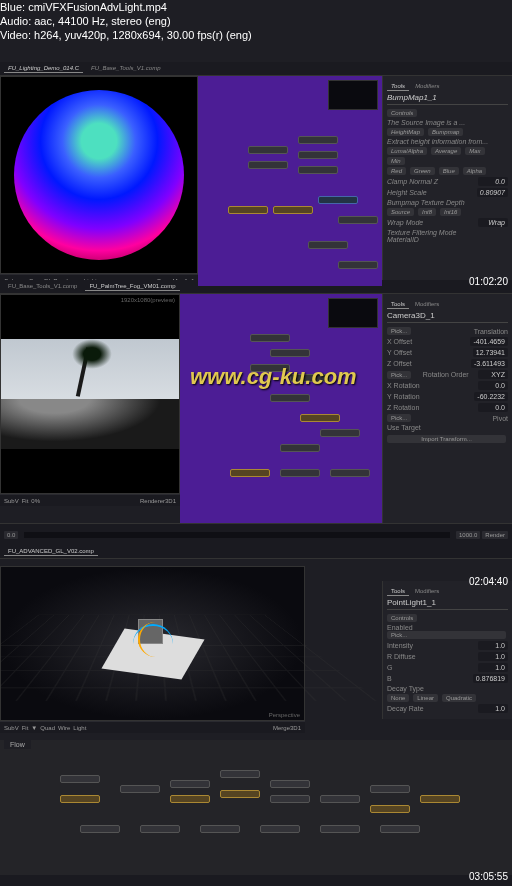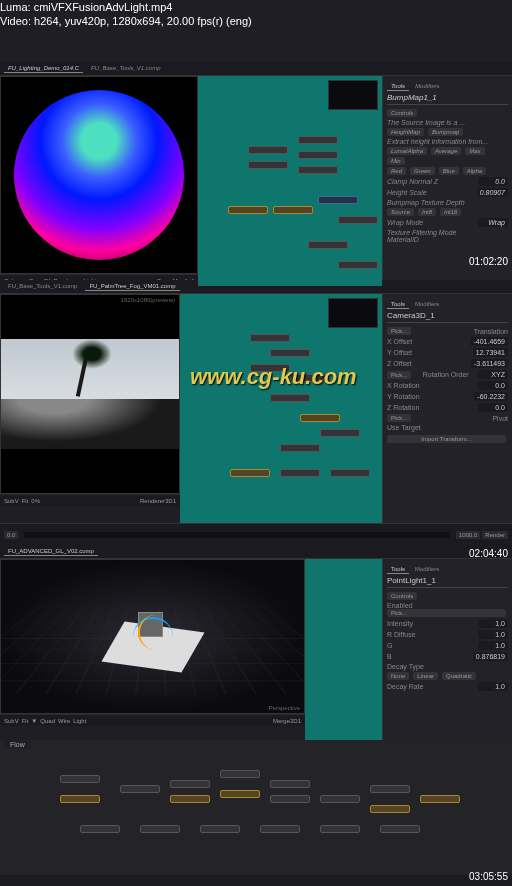--- a/index.html
+++ b/index.html
@@ -3,21 +3,21 @@
 <meta charset="utf-8">
 <style>
 * { margin:0; padding:0; box-sizing:border-box; }
 body { width:512px; height:886px; background:#1a1a20; font-family:Arial,sans-serif; font-size:8px; color:#999; overflow:hidden; position:relative; }
 .meta-text { position:absolute; top:0; left:0; color:#fff; font-size:11px; line-height:14px; z-index:100; font-family:Verdana,sans-serif; }
 .panel { display:flex; flex-direction:column; background:#1e1e24; }
 .panel-row { display:flex; width:100%; }
 .viewport { background:#000; position:relative; border:1px solid #333; }
 .sphere-vp { width:198px; height:198px; display:flex; align-items:center; justify-content:center; }
 .sphere { width:170px; height:170px; border-radius:50%; background:radial-gradient(circle at 50% 30%, #4de0c0 0%, #4de0c0 12%, #3a5fff 25%, #0018ff 40%, #8000ff 60%, #ff00a0 75%, #900040 90%); position:relative; }
-.node-area { background:#0f766e; position:relative; flex:1; }
+.node-area { background:#4c1d95; position:relative; flex:1; }
 .node { position:absolute; width:40px; height:8px; border-radius:2px; font-size:5px; text-align:center; line-height:8px; }
 .node-yellow { background:#554422; border:1px solid #aa8833; }
 .node-gray { background:#333338; border:1px solid #555; }
 .node-blue { background:#223344; border:1px solid #4466aa; }
 .props-panel { width:130px; background:#222228; border-left:1px solid #333; padding:4px; font-size:7px; }
 .prop-header { color:#ccc; font-size:8px; margin-bottom:4px; border-bottom:1px solid #444; padding-bottom:2px; }
 .prop-row { display:flex; justify-content:space-between; margin:2px 0; align-items:center; }
 .prop-label { color:#888; font-size:7px; }
 .prop-val { color:#ccc; font-size:7px; background:#1a1a20; padding:1px 3px; border-radius:2px; min-width:30px; text-align:right; }
 .prop-btn { background:#333338; padding:1px 4px; border-radius:2px; font-size:6px; margin-right:2px; }
@@ -44,22 +44,23 @@
 .arc2 { position:absolute; width:35px; height:35px; border-left:2px solid #fa0; border-radius:50%; left:25px; top:8px; }
 .view-label { position:absolute; bottom:2px; right:4px; font-size:6px; color:#666; }
 .sub { height:12px; background:#1a1a20; display:flex; align-items:center; padding:0 4px; font-size:6px; gap:3px; border-top:1px solid #2a2a30; }
 .flow-area { height:135px; background:#242428; position:relative; }
 .flow-tab { position:absolute; top:0; left:4px; font-size:7px; color:#aaa; background:#1e1e24; padding:1px 6px; }
 </style>
 </head>
 <body>
 
 <div class="meta-text">
-  <div>Luma: cmiVFXFusionAdvLight.mp4</div>
-  <div>Video: h264, yuv420p, 1280x694, 20.00 fps(r) (eng)</div>
+  <div>Blue: cmiVFXFusionAdvLight.mp4</div>
+  <div>Audio: aac, 44100 Hz, stereo (eng)</div>
+  <div>Video: h264, yuv420p, 1280x694, 30.00 fps(r) (eng)</div>
 </div>
 
 <div class="panel" style="height:280px;font-style:italic;">
   <div class="tabs" style="margin-top:62px;">
     <span class="tab active">FU_Lighting_Demo_014.C</span>
     <span class="tab">FU_Base_Tools_V1.comp</span>
   </div>
   <div class="panel-row" style="flex:1;">
     <div style="display:flex;flex-direction:column;">
       <div class="viewport sphere-vp">
@@ -137,21 +138,21 @@
     <span class="tl-btn">0.0</span>
     <div class="tl-track"></div>
     <span class="tl-btn">1000.0</span>
     <span class="tl-btn">Render</span>
     <span class="tl-btn">|◀</span>
     <span class="tl-btn">◀</span>
     <span class="tl-btn">▶</span>
     <span class="tl-btn">▶|</span>
   </div>
 </div>
-<div class="timestamp" style="top:256px;">01:02:20</div>
+<div class="timestamp" style="top:276px;">01:02:20</div>
 
 <div class="panel" style="height:265px;">
   <div class="tabs">
     <span class="tab">FU_Base_Tools_V1.comp</span>
     <span class="tab active">FU_PalmTree_Fog_VM01.comp</span>
   </div>
   <div class="panel-row" style="flex:1;">
     <div style="display:flex;flex-direction:column;">
       <div class="viewport" style="width:180px;height:200px;display:flex;align-items:center;justify-content:center;">
         <div class="palm-vp">
@@ -230,27 +231,27 @@
       <div class="prop-btn" style="text-align:center;margin-top:4px;">Import Transform...</div>
     </div>
   </div>
   <div class="timeline">
     <span class="tl-btn">0.0</span>
     <div class="tl-track"></div>
     <span class="tl-btn">1000.0</span>
     <span class="tl-btn">Render</span>
   </div>
 </div>
-<div class="timestamp" style="top:548px;">02:04:40</div>
+<div class="timestamp" style="top:576px;">02:04:40</div>
 
 <div class="panel" style="height:195px;">
   <div class="tabs">
     <span class="tab active">FU_ADVANCED_GL_V02.comp</span>
   </div>
-  <div class="panel-row" style="flex:1;">
+  <div class="panel-row" style="flex:1;align-items:center;">
     <div style="display:flex;flex-direction:column;">
       <div class="viewport cube-vp">
         <div class="grid-floor"></div>
         <div class="cube-scene">
           <div class="cube-plane"></div>
           <div class="cube-box"></div>
           <div class="arc1"></div>
           <div class="arc2"></div>
         </div>
         <div class="view-label">Perspective</div>

